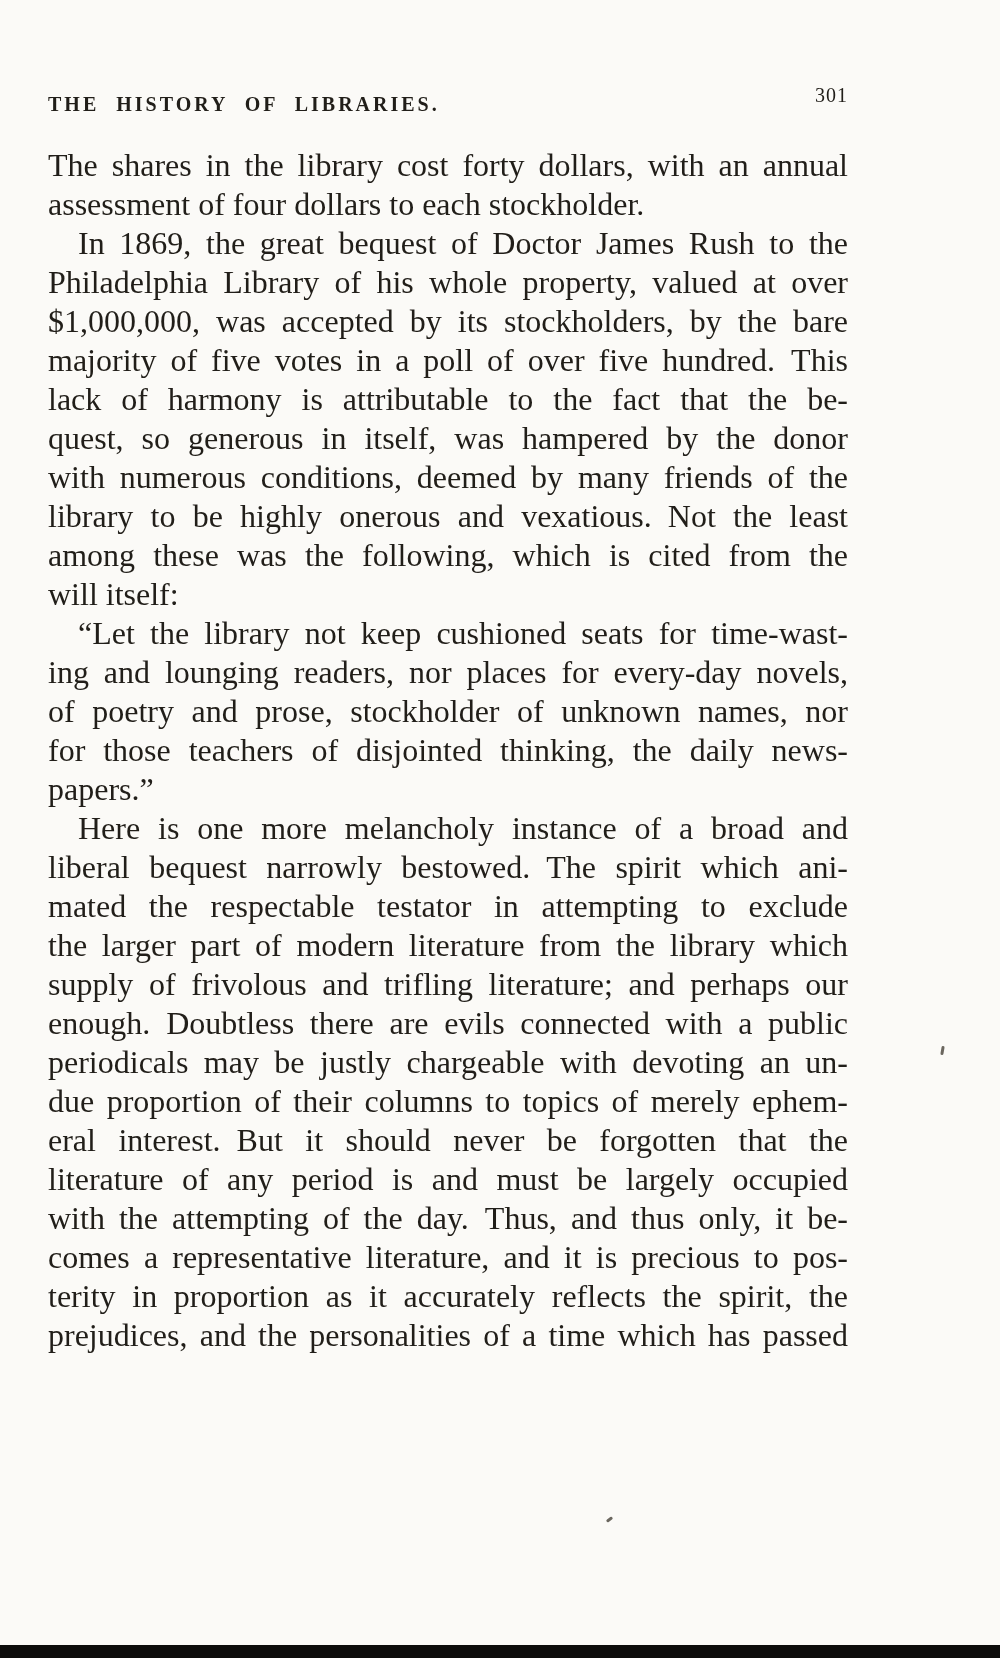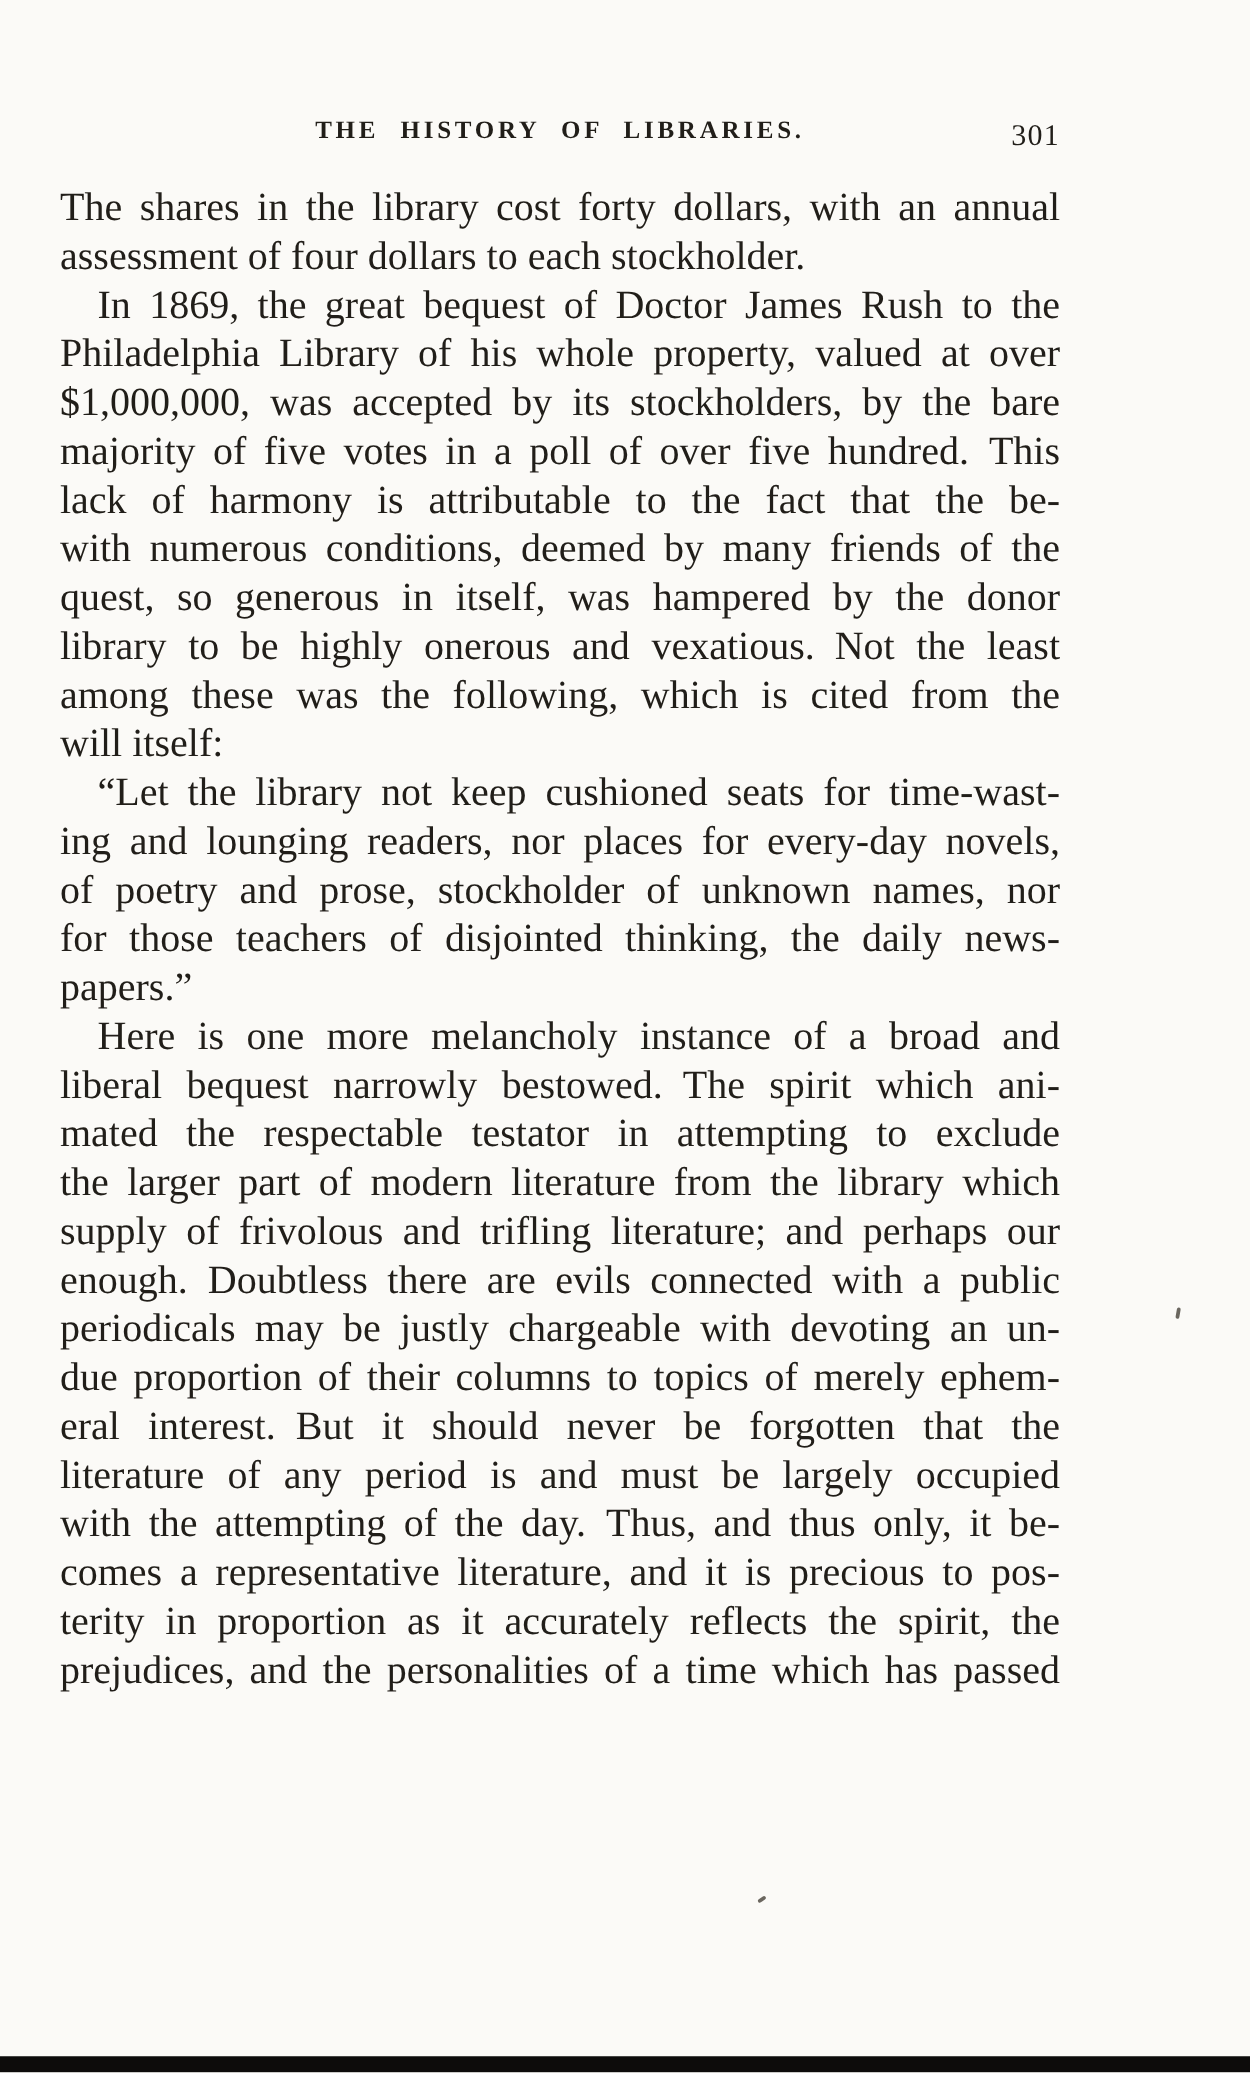--- a/index.html
+++ b/index.html
@@ -16,34 +16,33 @@
   .header {
     position: absolute;
     top: 88px;
     left: 48px;
     width: 800px;
     height: 36px;
   }
   .running-title {
     position: absolute;
     left: 0; right: 0;
-    text-align: center;
+    text-align: left;
     font-size: 20px;
     font-weight: 700;
     letter-spacing: 3px;
     word-spacing: 9px;
     top: 5px;
   }
   .page-num {
     position: absolute;
     right: 0;
     top: -4px;
-    font-size: 24px;
+    font-size: 20px;
     letter-spacing: 1px;
-    margin-top: 12px;
   }
   .body-text {
     position: absolute;
     top: 146px;
     left: 48px;
     width: 800px;
     font-size: 32px;
     line-height: 39px;
   }
   .line {
@@ -86,22 +85,22 @@
       <div class="paragraph">
         <div class="line">The shares in the library cost forty dollars, with an annual</div>
         <div class="line last">assessment of four dollars to each stockholder.</div>
       </div>
       <div class="paragraph">
         <div class="line indent">In 1869, the great bequest of Doctor James Rush to the</div>
         <div class="line">Philadelphia Library of his whole property, valued at over</div>
         <div class="line">$1,000,000, was accepted by its stockholders, by the bare</div>
         <div class="line">majority of five votes in a poll of over five hundred. This</div>
         <div class="line">lack of harmony is attributable to the fact that the be-</div>
+        <div class="line">quest, so generous in itself, was hampered by the donor</div>
         <div class="line">with numerous conditions, deemed by many friends of the</div>
-        <div class="line">quest, so generous in itself, was hampered by the donor</div>
         <div class="line">library to be highly onerous and vexatious. Not the least</div>
         <div class="line">among these was the following, which is cited from the</div>
         <div class="line last">will itself:</div>
       </div>
       <div class="paragraph">
         <div class="line indent">“Let the library not keep cushioned seats for time-wast-</div>
         <div class="line">ing and lounging readers, nor places for every-day novels,</div>
         <div class="line">of poetry and prose, stockholder of unknown names, nor</div>
         <div class="line">for those teachers of disjointed thinking, the daily news-</div>
         <div class="line last">papers.”</div>

